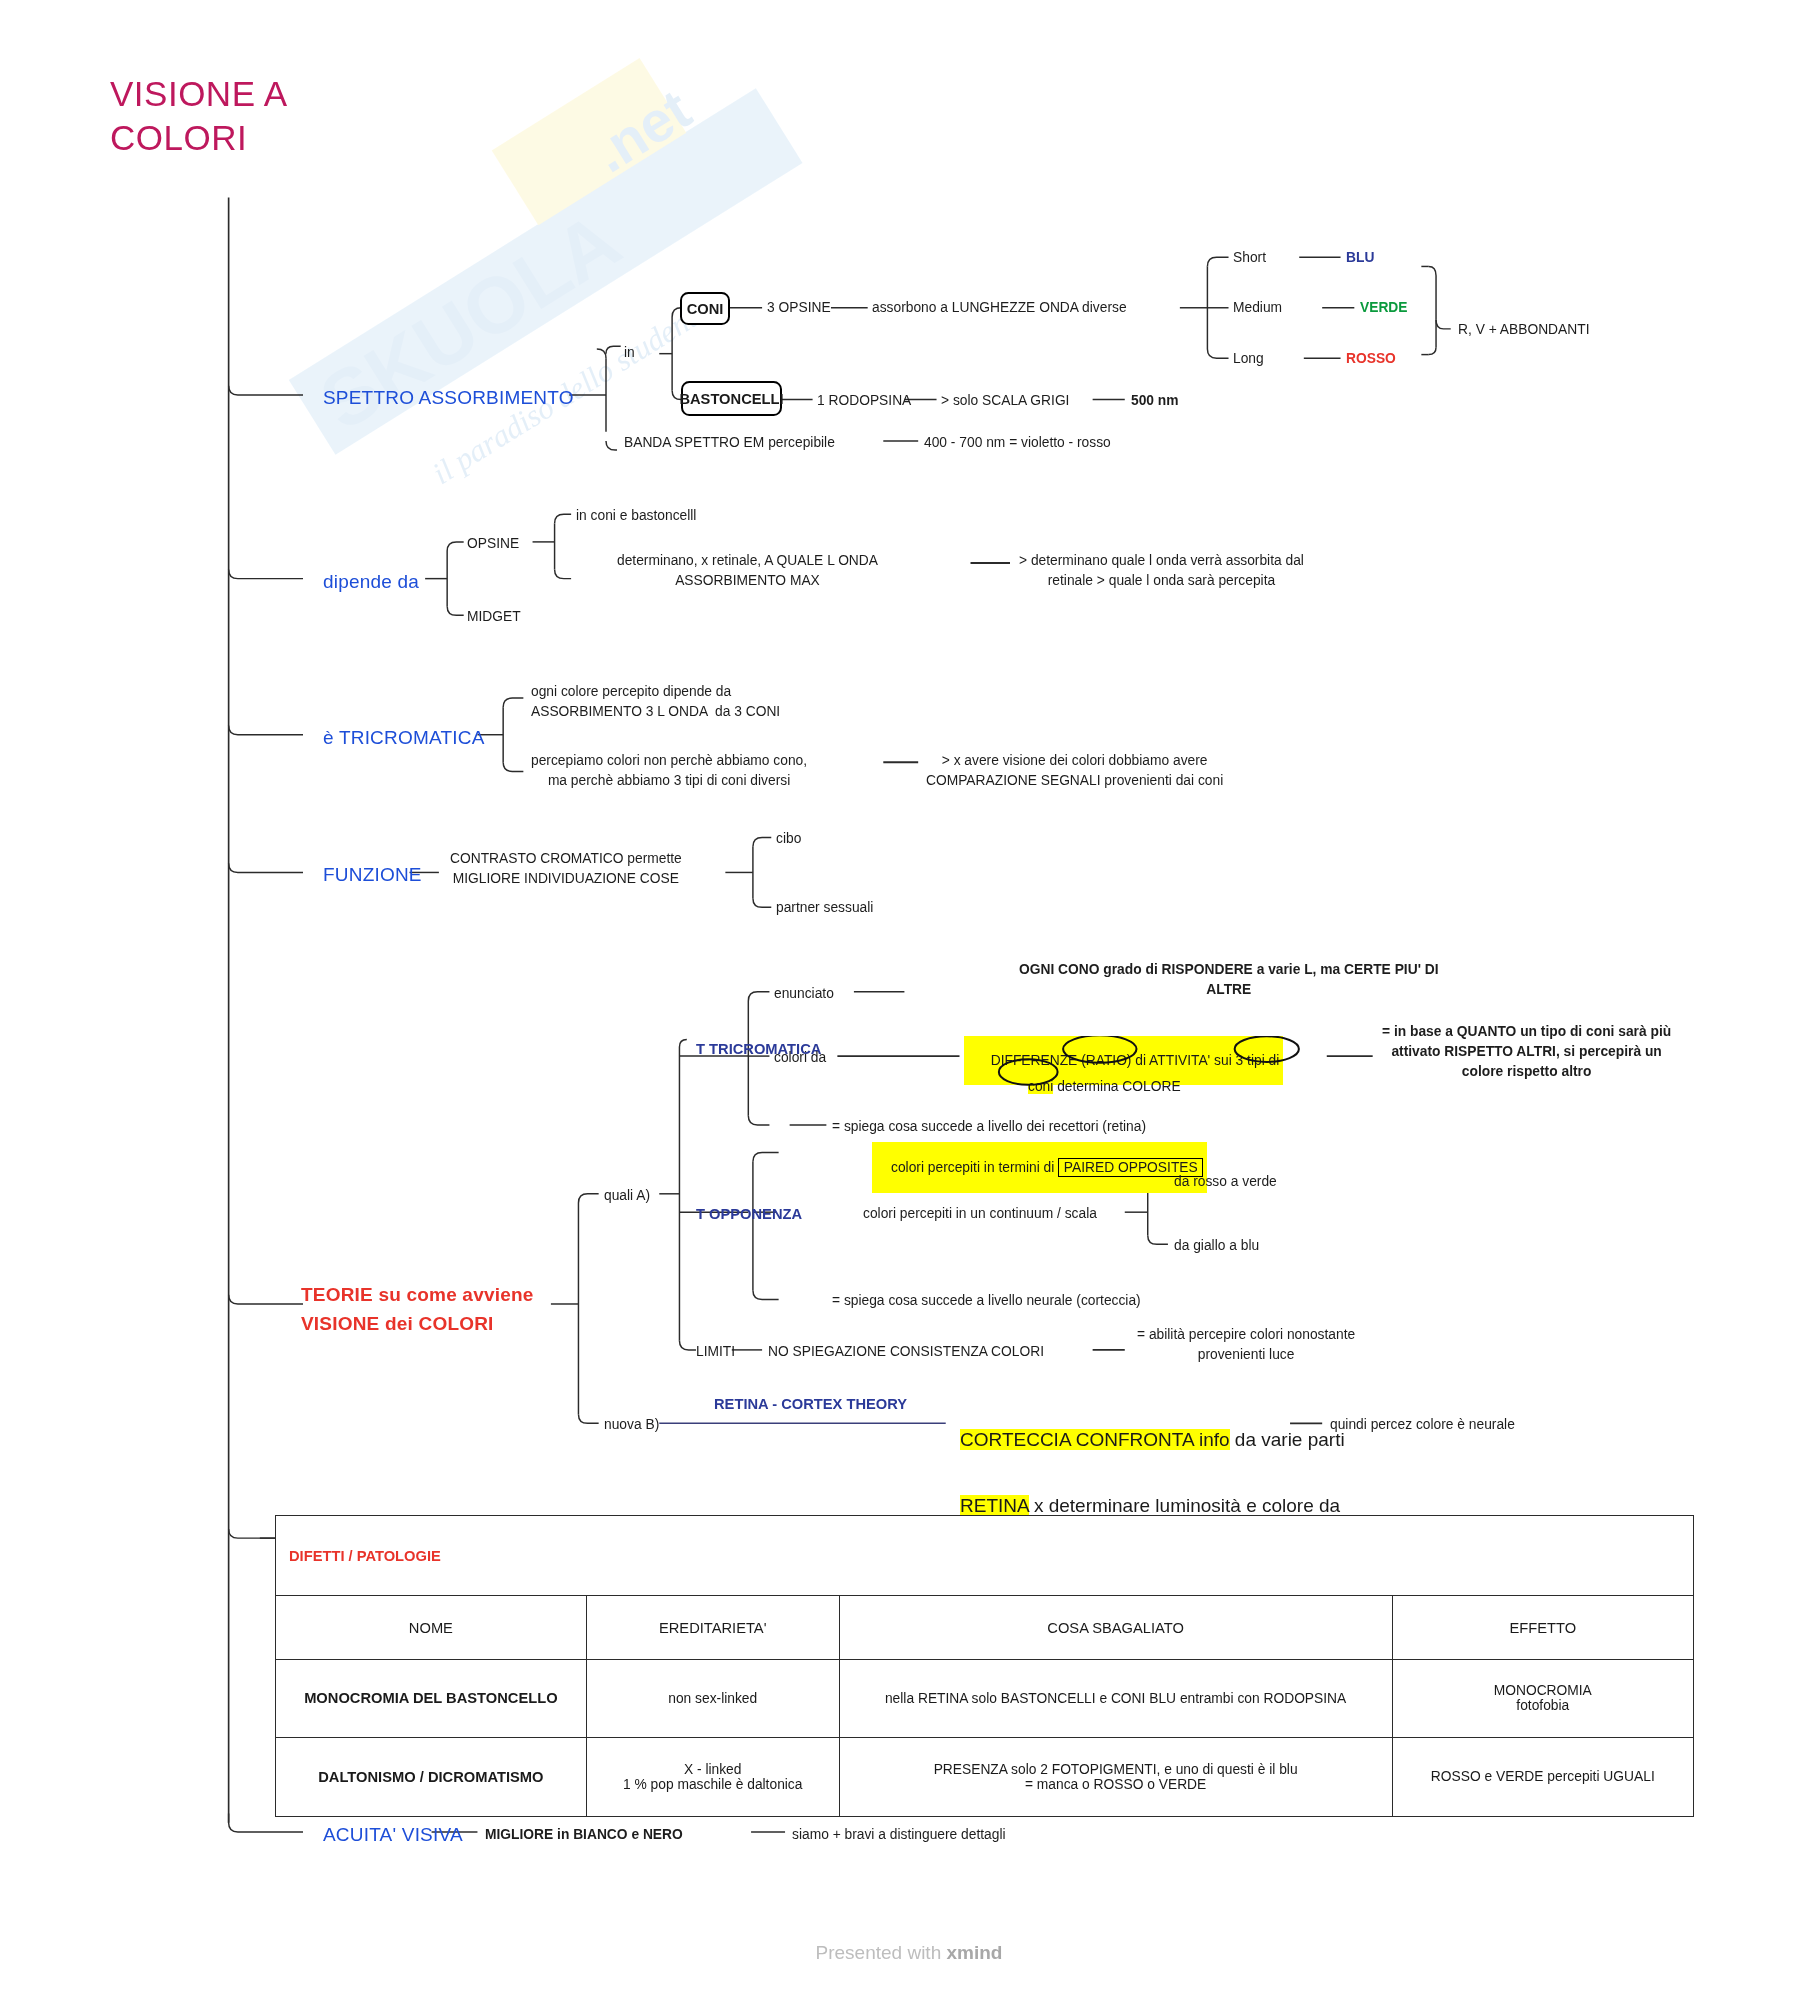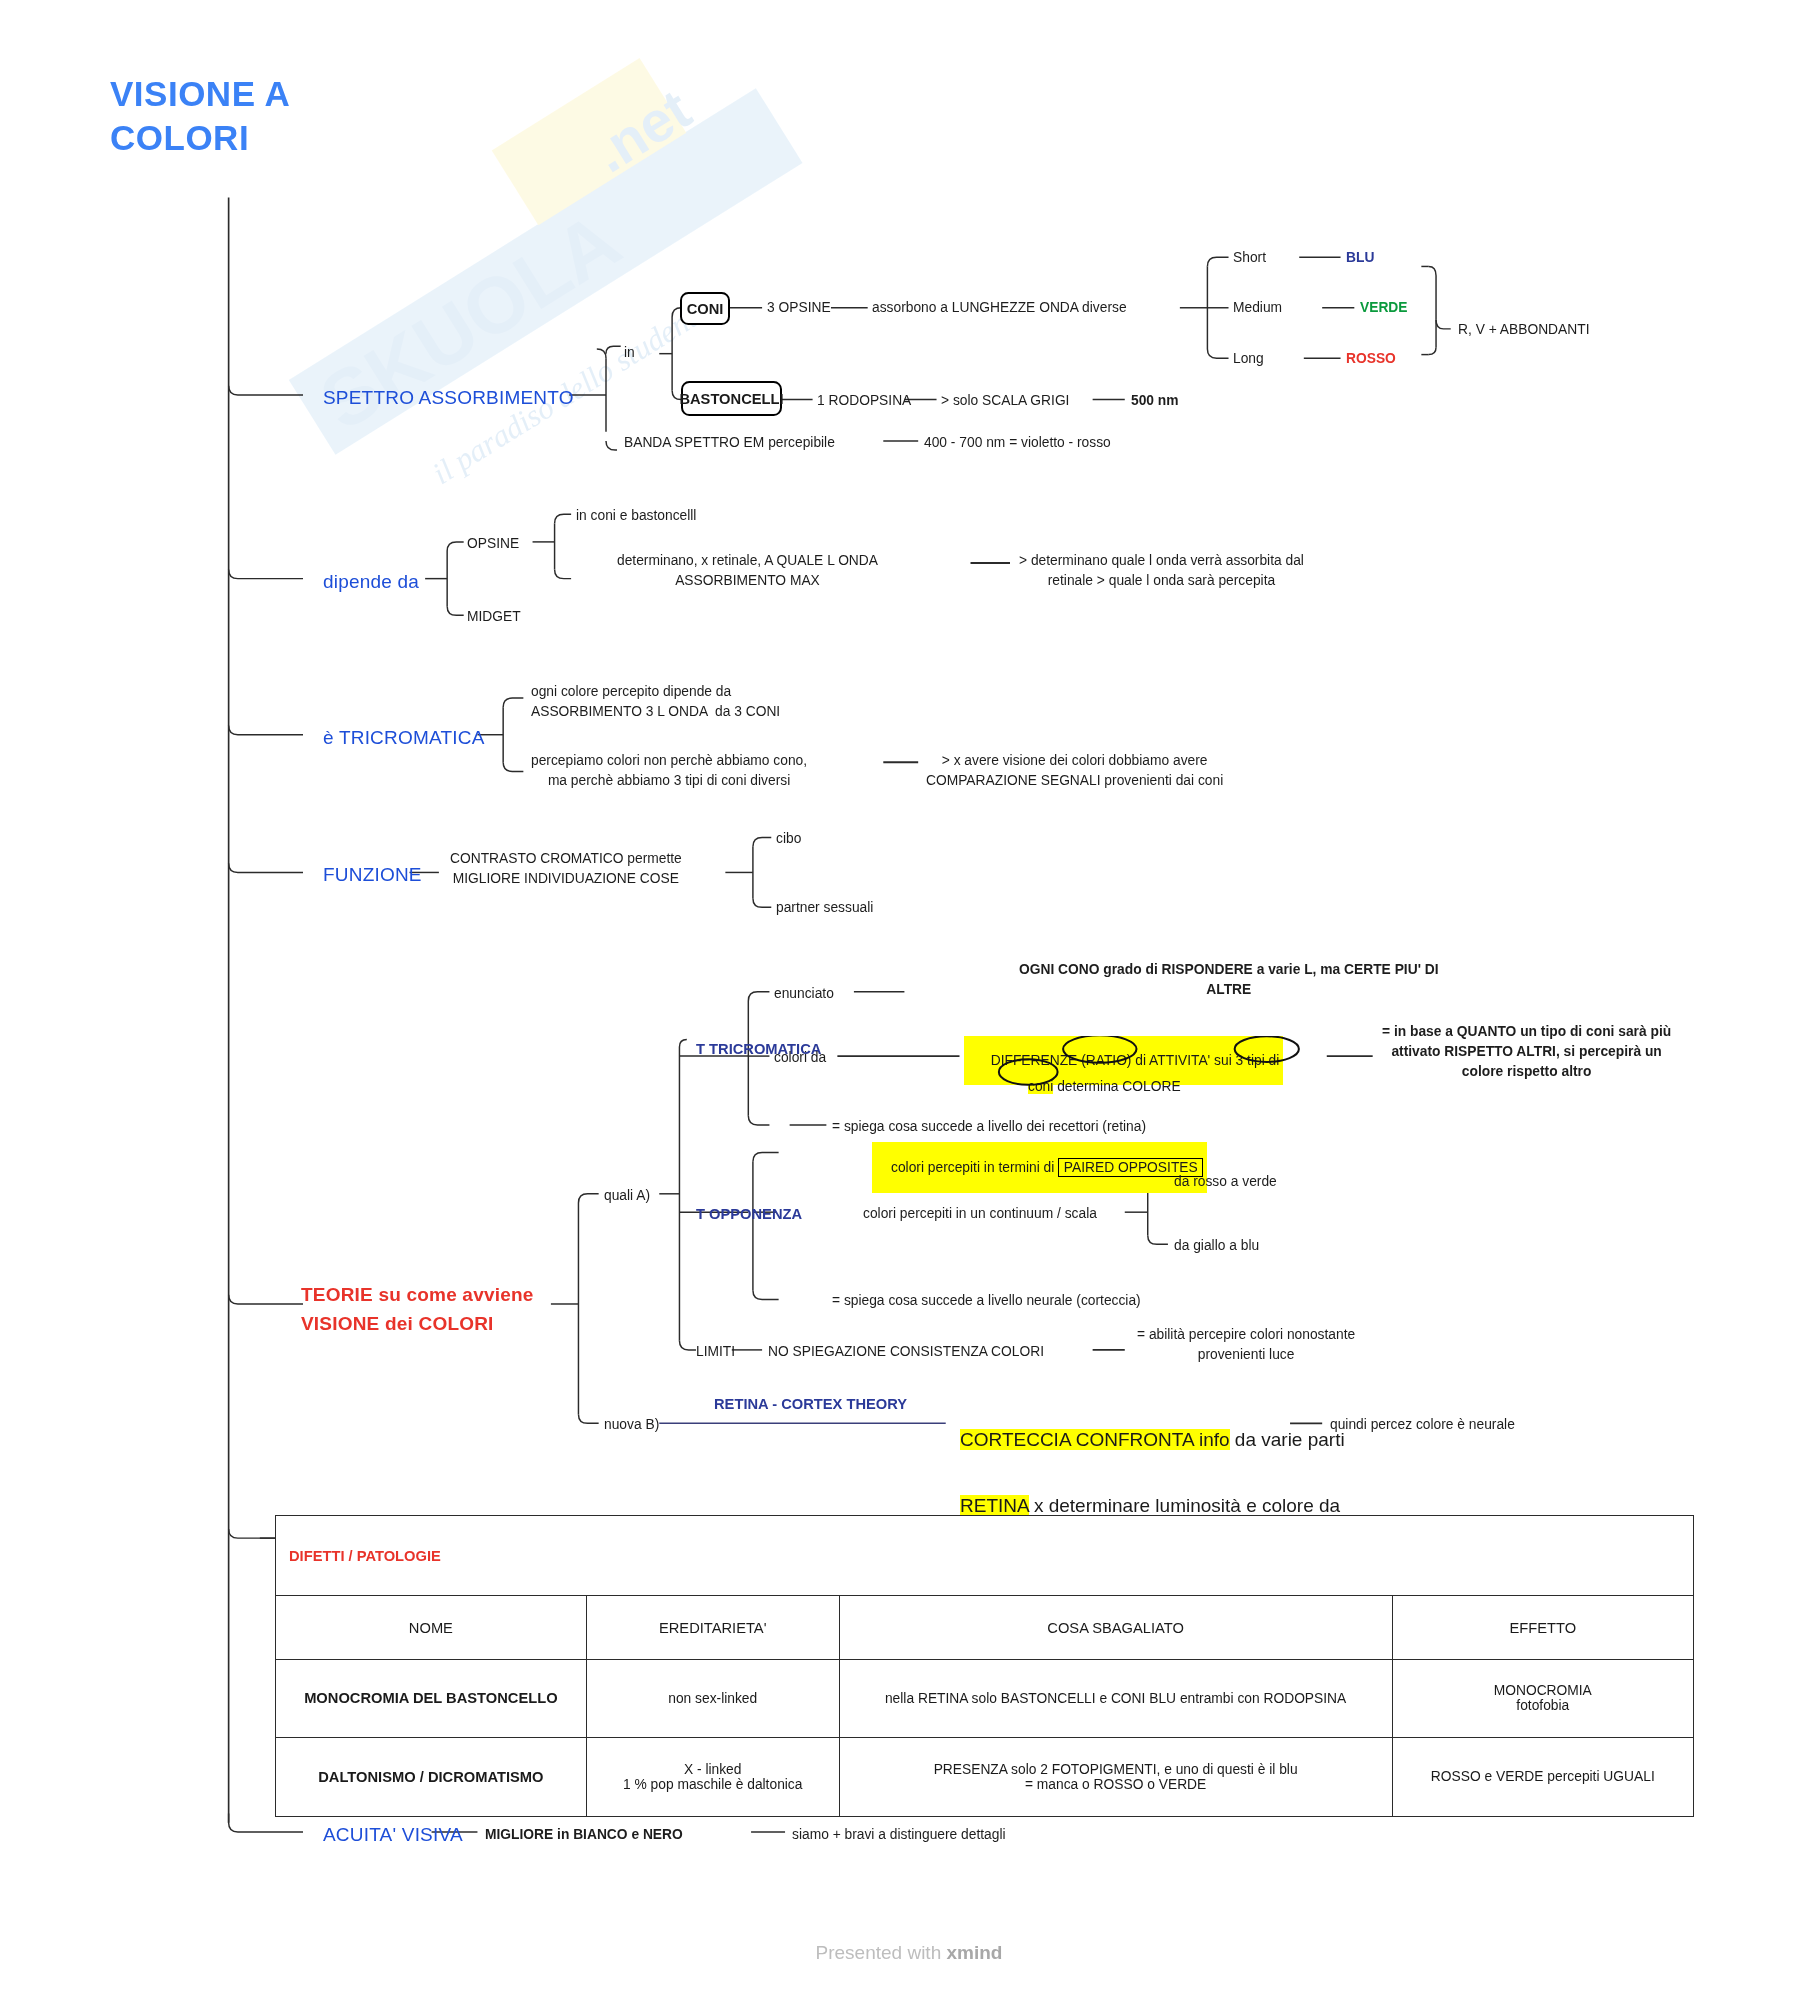--- a/index.html
+++ b/index.html
@@ -32,22 +32,22 @@
     color:#1d1d1d;
     white-space:pre;
   }
   .ctr{text-align:center;}
   .red{color:#e8332a;font-weight:bold;}
   .green{color:#0a9a3d;font-weight:bold;}
   .bluebold{color:#2b3a99;font-weight:bold;}
   .bold{font-weight:bold;}
   .title{
     position:absolute;
-    color:#3b82f6;
-    font-weight:bold;
+    color:#be185d;
+    font-weight:normal;
     font-size:35px;
     line-height:1.25;
     letter-spacing:0.5px;
   }
   .h-blue{
     color:#1d4ed8;
     font-weight:normal;
     font-size:19px;
     letter-spacing:0.2px;
     margin-left:22px;

